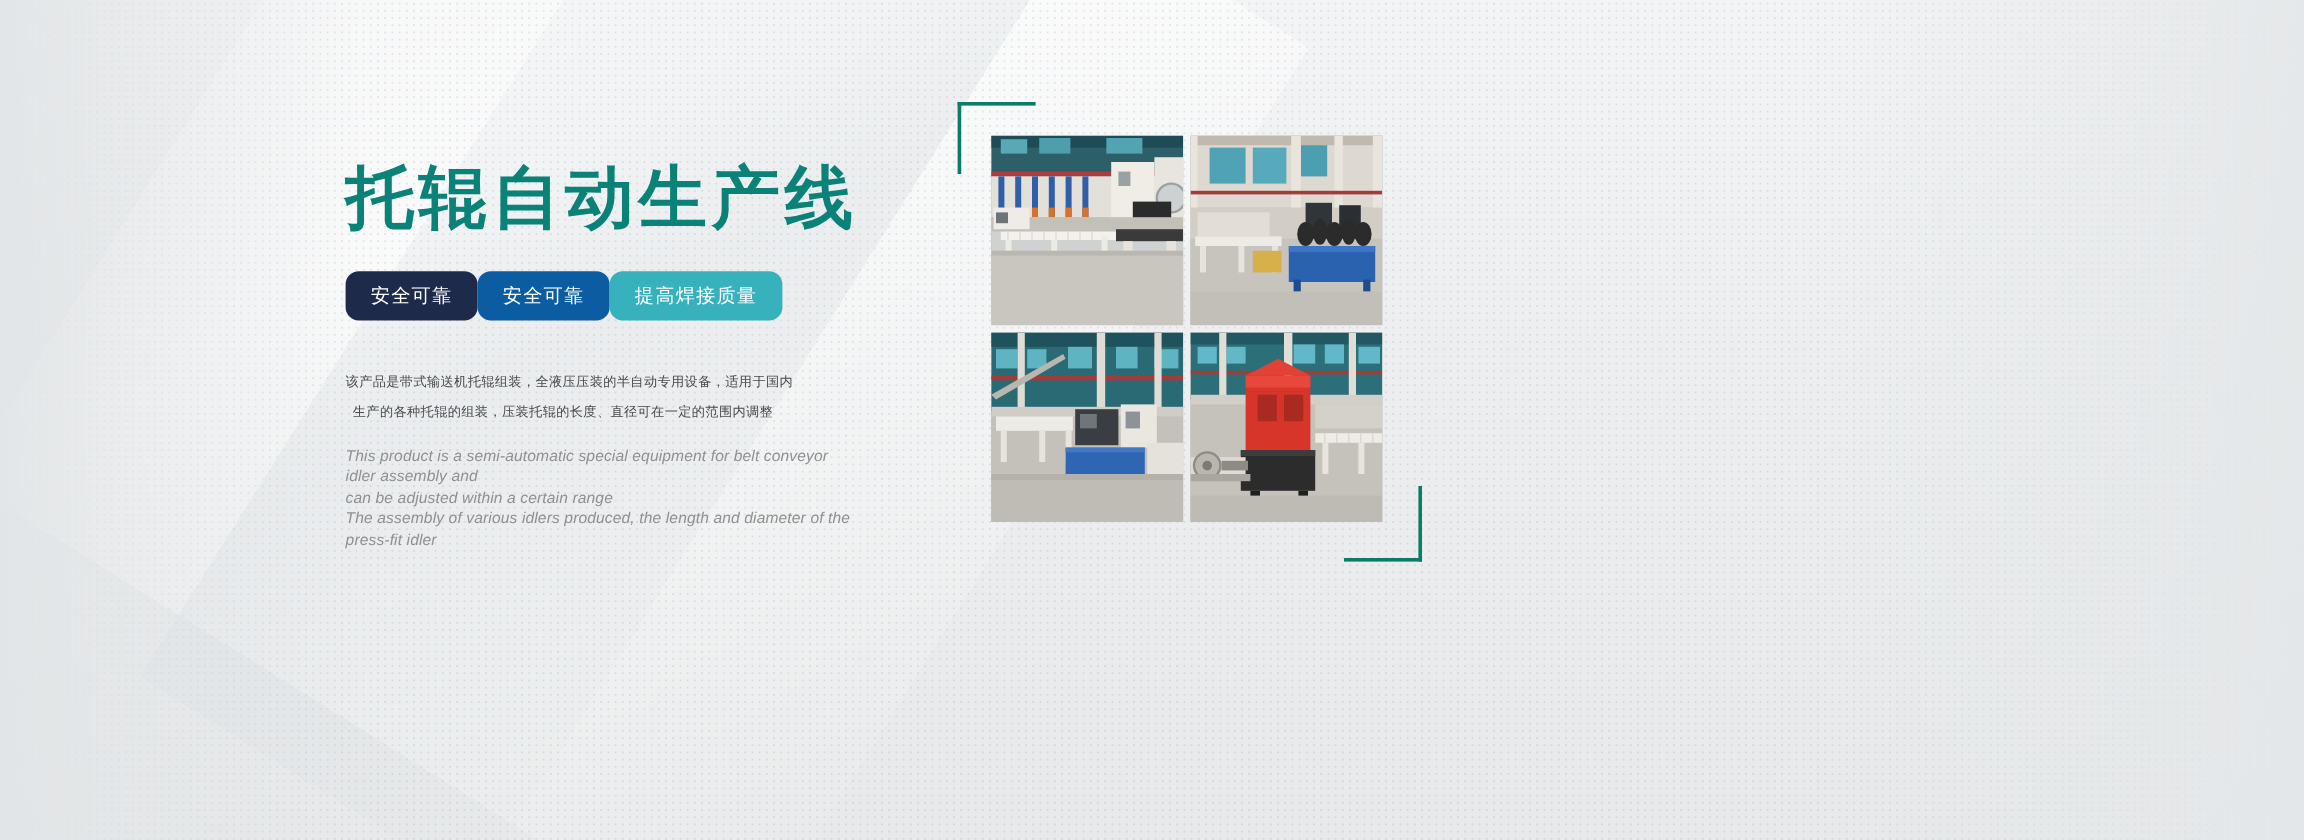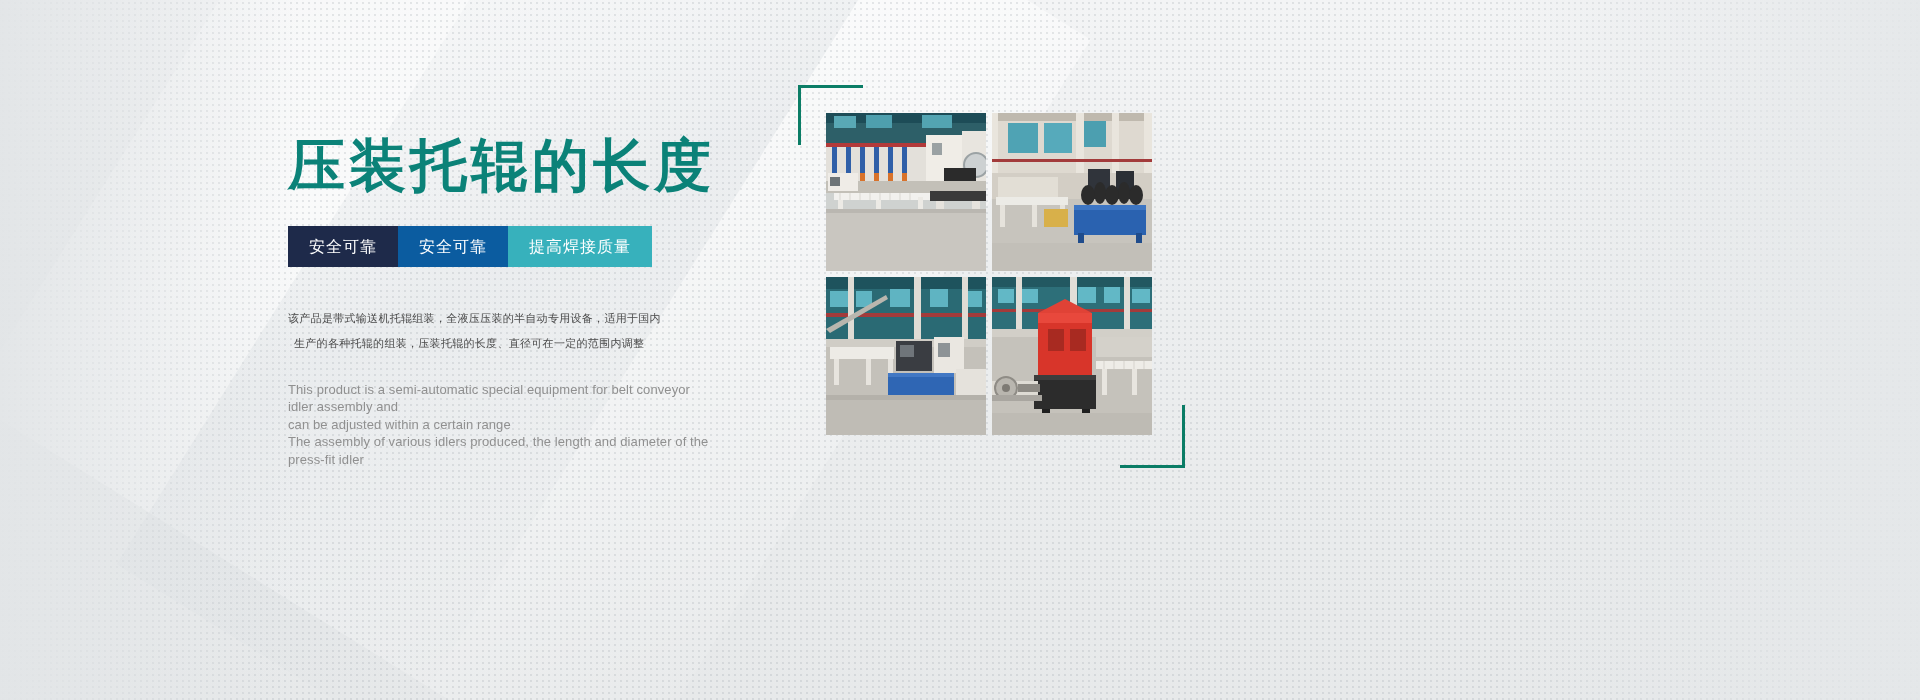--- a/index.html
+++ b/index.html
@@ -56,31 +56,32 @@
     color:#0b8278;margin:0;white-space:nowrap;
     font-family:"DejaVu Sans","Liberation Sans",sans-serif;
   }
   .badges{display:flex;margin-top:30px;}
   .badge{
     height:41px;line-height:41px;
     padding:0 21px;
     font-size:16px;color:#ffffff;letter-spacing:1px;
     white-space:nowrap;
     font-family:"DejaVu Sans","Liberation Sans",sans-serif;
+    border-radius:11px;
   }
   .desc-cn{
     margin-top:39px;
     font-size:11px;line-height:25px;color:#4a4a4a;letter-spacing:.3px;
     font-family:"DejaVu Sans","Liberation Sans",sans-serif;
   }
   .desc-cn p{margin:0;}
   .desc-cn p.l2{text-indent:6px;}
   .desc-en{
-    margin-top:25px;
-    font-size:13px;line-height:17.5px;color:#909090;letter-spacing:.1px;
+    margin-top:15px;
+    font-size:13px;line-height:17.5px;color:#909090;letter-spacing:.1px;font-style:italic;
   }
   .desc-en p{margin:0;max-width:430px;}
 
   
   .gallery{position:absolute;left:826px;top:113px;width:326px;height:322px;}
   .gallery .row{display:flex;height:158px;}
   .gallery .row+.row{margin-top:6px;}
   .cell{width:160px;height:158px;overflow:hidden;position:relative;background:#b9bfc2;}
   .cell+.cell{margin-left:6px;}
   .cell svg{display:block;width:100%;height:100%;}
@@ -101,21 +102,21 @@
 <div id="stage">
 
   <div class="diag diag-a"></div>
   <div class="diag diag-b"></div>
   <div class="dots"></div>
   <div class="vig-l"></div>
   <div class="vig-r"></div>
 
   <div class="content">
 
-    <h1 class="title">压装托辊的长度</h1>
+    <h1 class="title">托辊自动生产线</h1>
 
     <div class="badges">
       <div class="badge" style="background:#1e2a4a"><span>安全可靠</span></div>
       <div class="badge" style="background:#0b5ca0"><span>安全可靠</span></div>
       <div class="badge" style="background:#37b1bc"><span>提高焊接质量</span></div>
     </div>
 
     <div class="desc-cn">
       <p class="l1">该产品是带式输送机托辊组装，全液压压装的半自动专用设备，适用于国内</p>
       <p class="l2">生产的各种托辊的组装，压装托辊的长度、直径可在一定的范围内调整</p>

